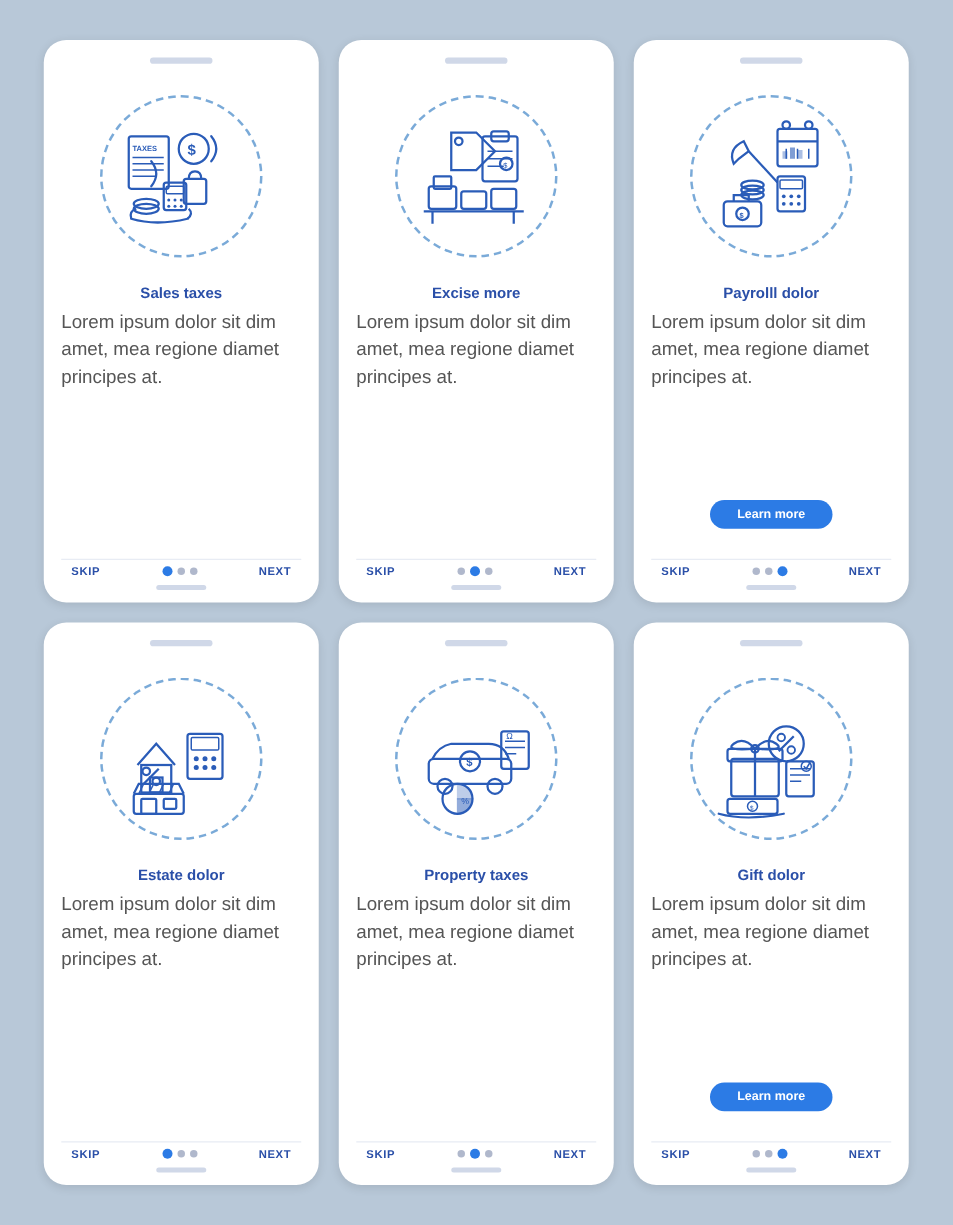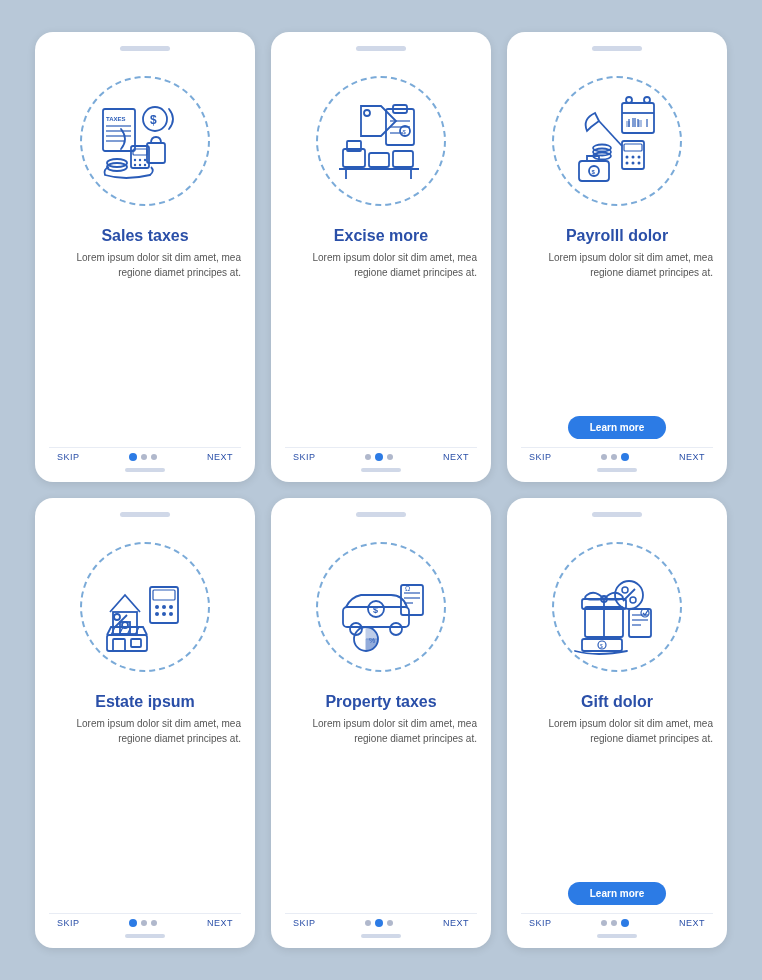--- a/index.html
+++ b/index.html
@@ -49,57 +49,57 @@
       position: absolute;
       width: 130px;
       height: 130px;
       border: 2px dashed #7aaad8;
       border-radius: 50%;
       top: 50%;
       left: 50%;
       transform: translate(-50%, -50%);
     }
     .card-title {
-      font-size: 16px;
+      font-size: 12px;
       font-weight: 700;
       color: #2a4fa8;
       margin-bottom: 6px;
       text-align: center;
     }
     .card-body {
-      font-size: 10px;
+      font-size: 15px;
       color: #555;
-      text-align: right;
+      text-align: left;
       line-height: 1.45;
       margin-bottom: 8px;
       flex: 1;
     }
     .learn-more-btn {
       background: #2c7be5;
       color: #fff;
       border: none;
       border-radius: 20px;
       padding: 6px 22px;
       font-size: 10px;
       font-weight: 600;
       cursor: pointer;
-      margin-bottom: 8px;
+      margin-bottom: 24px;
     }
     .card-nav {
       display: flex;
       align-items: center;
       justify-content: space-between;
       width: 100%;
       padding: 4px 8px 0 8px;
       border-top: 1px solid #e8ecf4;
       margin-top: auto;
     }
     .nav-btn {
       font-size: 9px;
-      font-weight: 400;
+      font-weight: 700;
       color: #2a4fa8;
       background: none;
       border: none;
       cursor: pointer;
       letter-spacing: 0.5px;
     }
     .dots {
       display: flex;
       gap: 4px;
       align-items: center;
@@ -312,21 +312,21 @@
       <path d="M12 78 L16 70 L48 70 L52 78" stroke="#2a5cb8" stroke-width="1.8" fill="none"></path>
       <rect x="18" y="82" width="12" height="12" rx="1" stroke="#2a5cb8" stroke-width="1.8"></rect>
       <rect x="36" y="82" width="10" height="8" rx="1" stroke="#2a5cb8" stroke-width="1.8"></rect>
 
       <line x1="16" y1="78" x2="20" y2="70" stroke="#2a5cb8" stroke-width="1.2"></line>
       <line x1="24" y1="78" x2="28" y2="70" stroke="#2a5cb8" stroke-width="1.2"></line>
       <line x1="32" y1="78" x2="36" y2="70" stroke="#2a5cb8" stroke-width="1.2"></line>
       <line x1="40" y1="78" x2="44" y2="70" stroke="#2a5cb8" stroke-width="1.2"></line>
     </svg>
     </div>
-    <div class="card-title">Estate ipsum</div>
+    <div class="card-title">Estate dolor</div>
     <div class="card-body">Lorem ipsum dolor sit dim amet, mea regione diamet principes at.</div>
 
     <div class="card-nav">
       <button class="nav-btn">SKIP</button>
       <div class="dots">
           <div class="dot active"></div>
           <div class="dot "></div>
           <div class="dot "></div>
         </div>
       <button class="nav-btn">NEXT</button>

